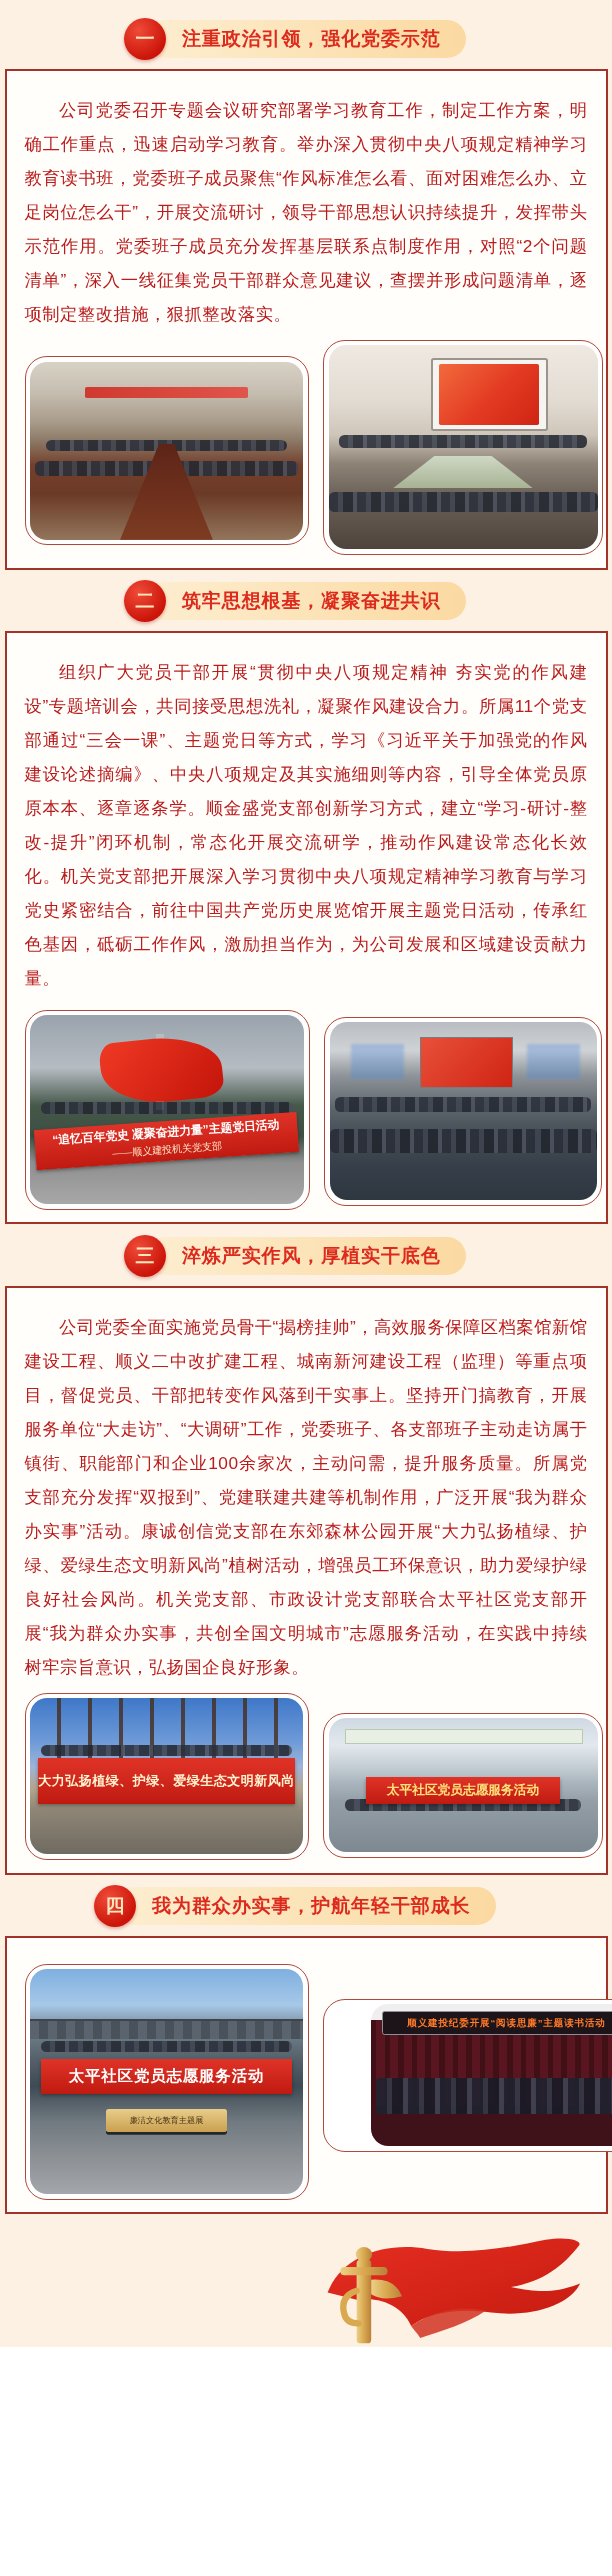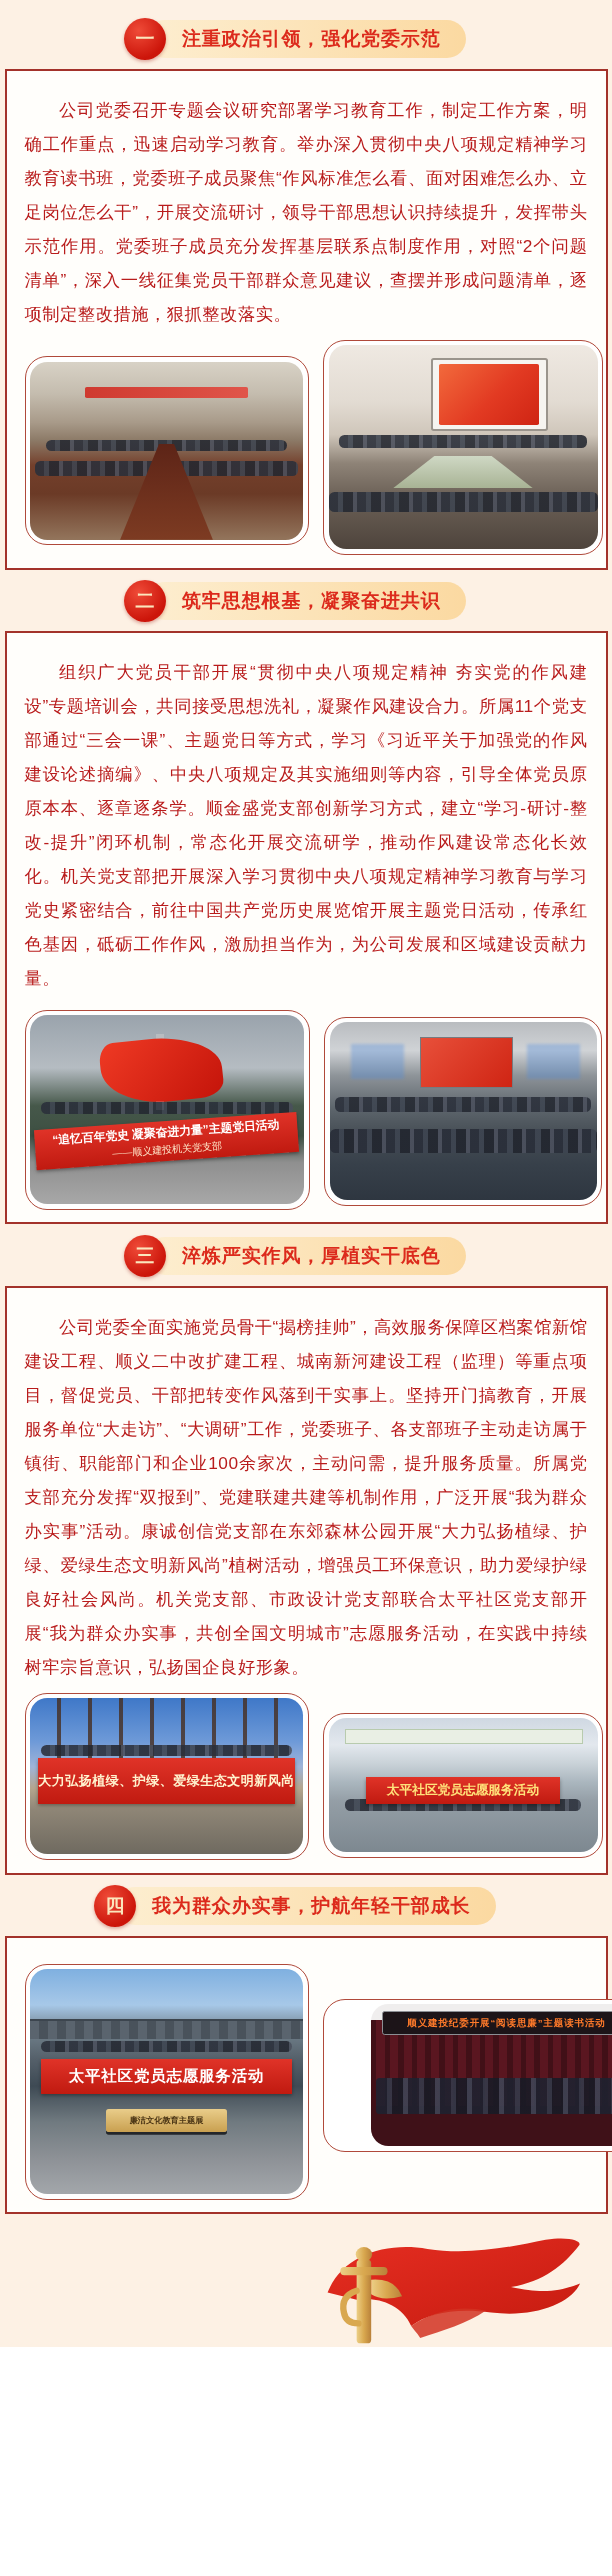--- a/index.html
+++ b/index.html
@@ -104,21 +104,21 @@
   .green-sign{position:absolute;left:6%;top:8%;width:88%;height:12.7px;background:#e9efe4;border:0.9px solid #b8cbae;}
   .bn-comm{left:14%;top:44%;width:72%;height:27px;font-size:12.7px;color:#ffe27a;}
   .cr-m1{left:6%;top:60%;width:88%;height:12.7px;}
 
   
   .sc-courtyard{width:273px;height:225px;
     background:linear-gradient(180deg,#7fb0e0 0,#a7c8e8 16%,#6f7f8a 28%,#55606a 40%,#3e4a54 52%,#707a80 68%,#8d9196 84%,#a3a7ab 100%);}
   .roof{position:absolute;left:0;top:22%;width:100%;height:8%;background:repeating-linear-gradient(90deg,#5a646e 0 9px,#49525b 9px 18px);border-top:2.7px solid #3c454e;}
   .bn-court{left:4%;top:40%;width:92%;height:35px;font-size:15.4px;letter-spacing:0.9px;}
   .plaque{position:absolute;left:28%;top:62%;width:44%;height:23.6px;display:flex;align-items:center;justify-content:center;
-    background:linear-gradient(180deg,#e9cd8a,#c9a050);color:#4a3414;font-size:8.2px;font-weight:bold;border-radius:2.7px;
+    background:linear-gradient(180deg,#e9cd8a,#c9a050);color:#4a3414;font-size:8.2px;font-weight:normal;border-radius:2.7px;
     box-shadow:0 2.7px 0 #23262a;}
   .cr-y1{left:4%;top:32%;width:92%;height:11px;}
 
   .sc-stage{width:269px;height:142px;
     background:linear-gradient(180deg,#f0eeee 0 11%,#5a1620 11% 72%,#3f1118 72% 100%);}
   .ph-4-2{margin-top:35px;padding-left:47px;}
   .curtain{position:absolute;left:0;top:11%;width:100%;height:61%;
     background:repeating-linear-gradient(90deg,rgba(0,0,0,.28) 0 5.5px,transparent 5.5px 13.6px);}
   .led{position:absolute;left:4%;top:5%;width:92%;height:22px;background:#1c1418;border:1.8px solid #8c8f94;border-radius:2.7px;
     display:flex;align-items:center;justify-content:center;color:#ff7a2a;font-size:9.5px;font-weight:bold;letter-spacing:0.9px;}

